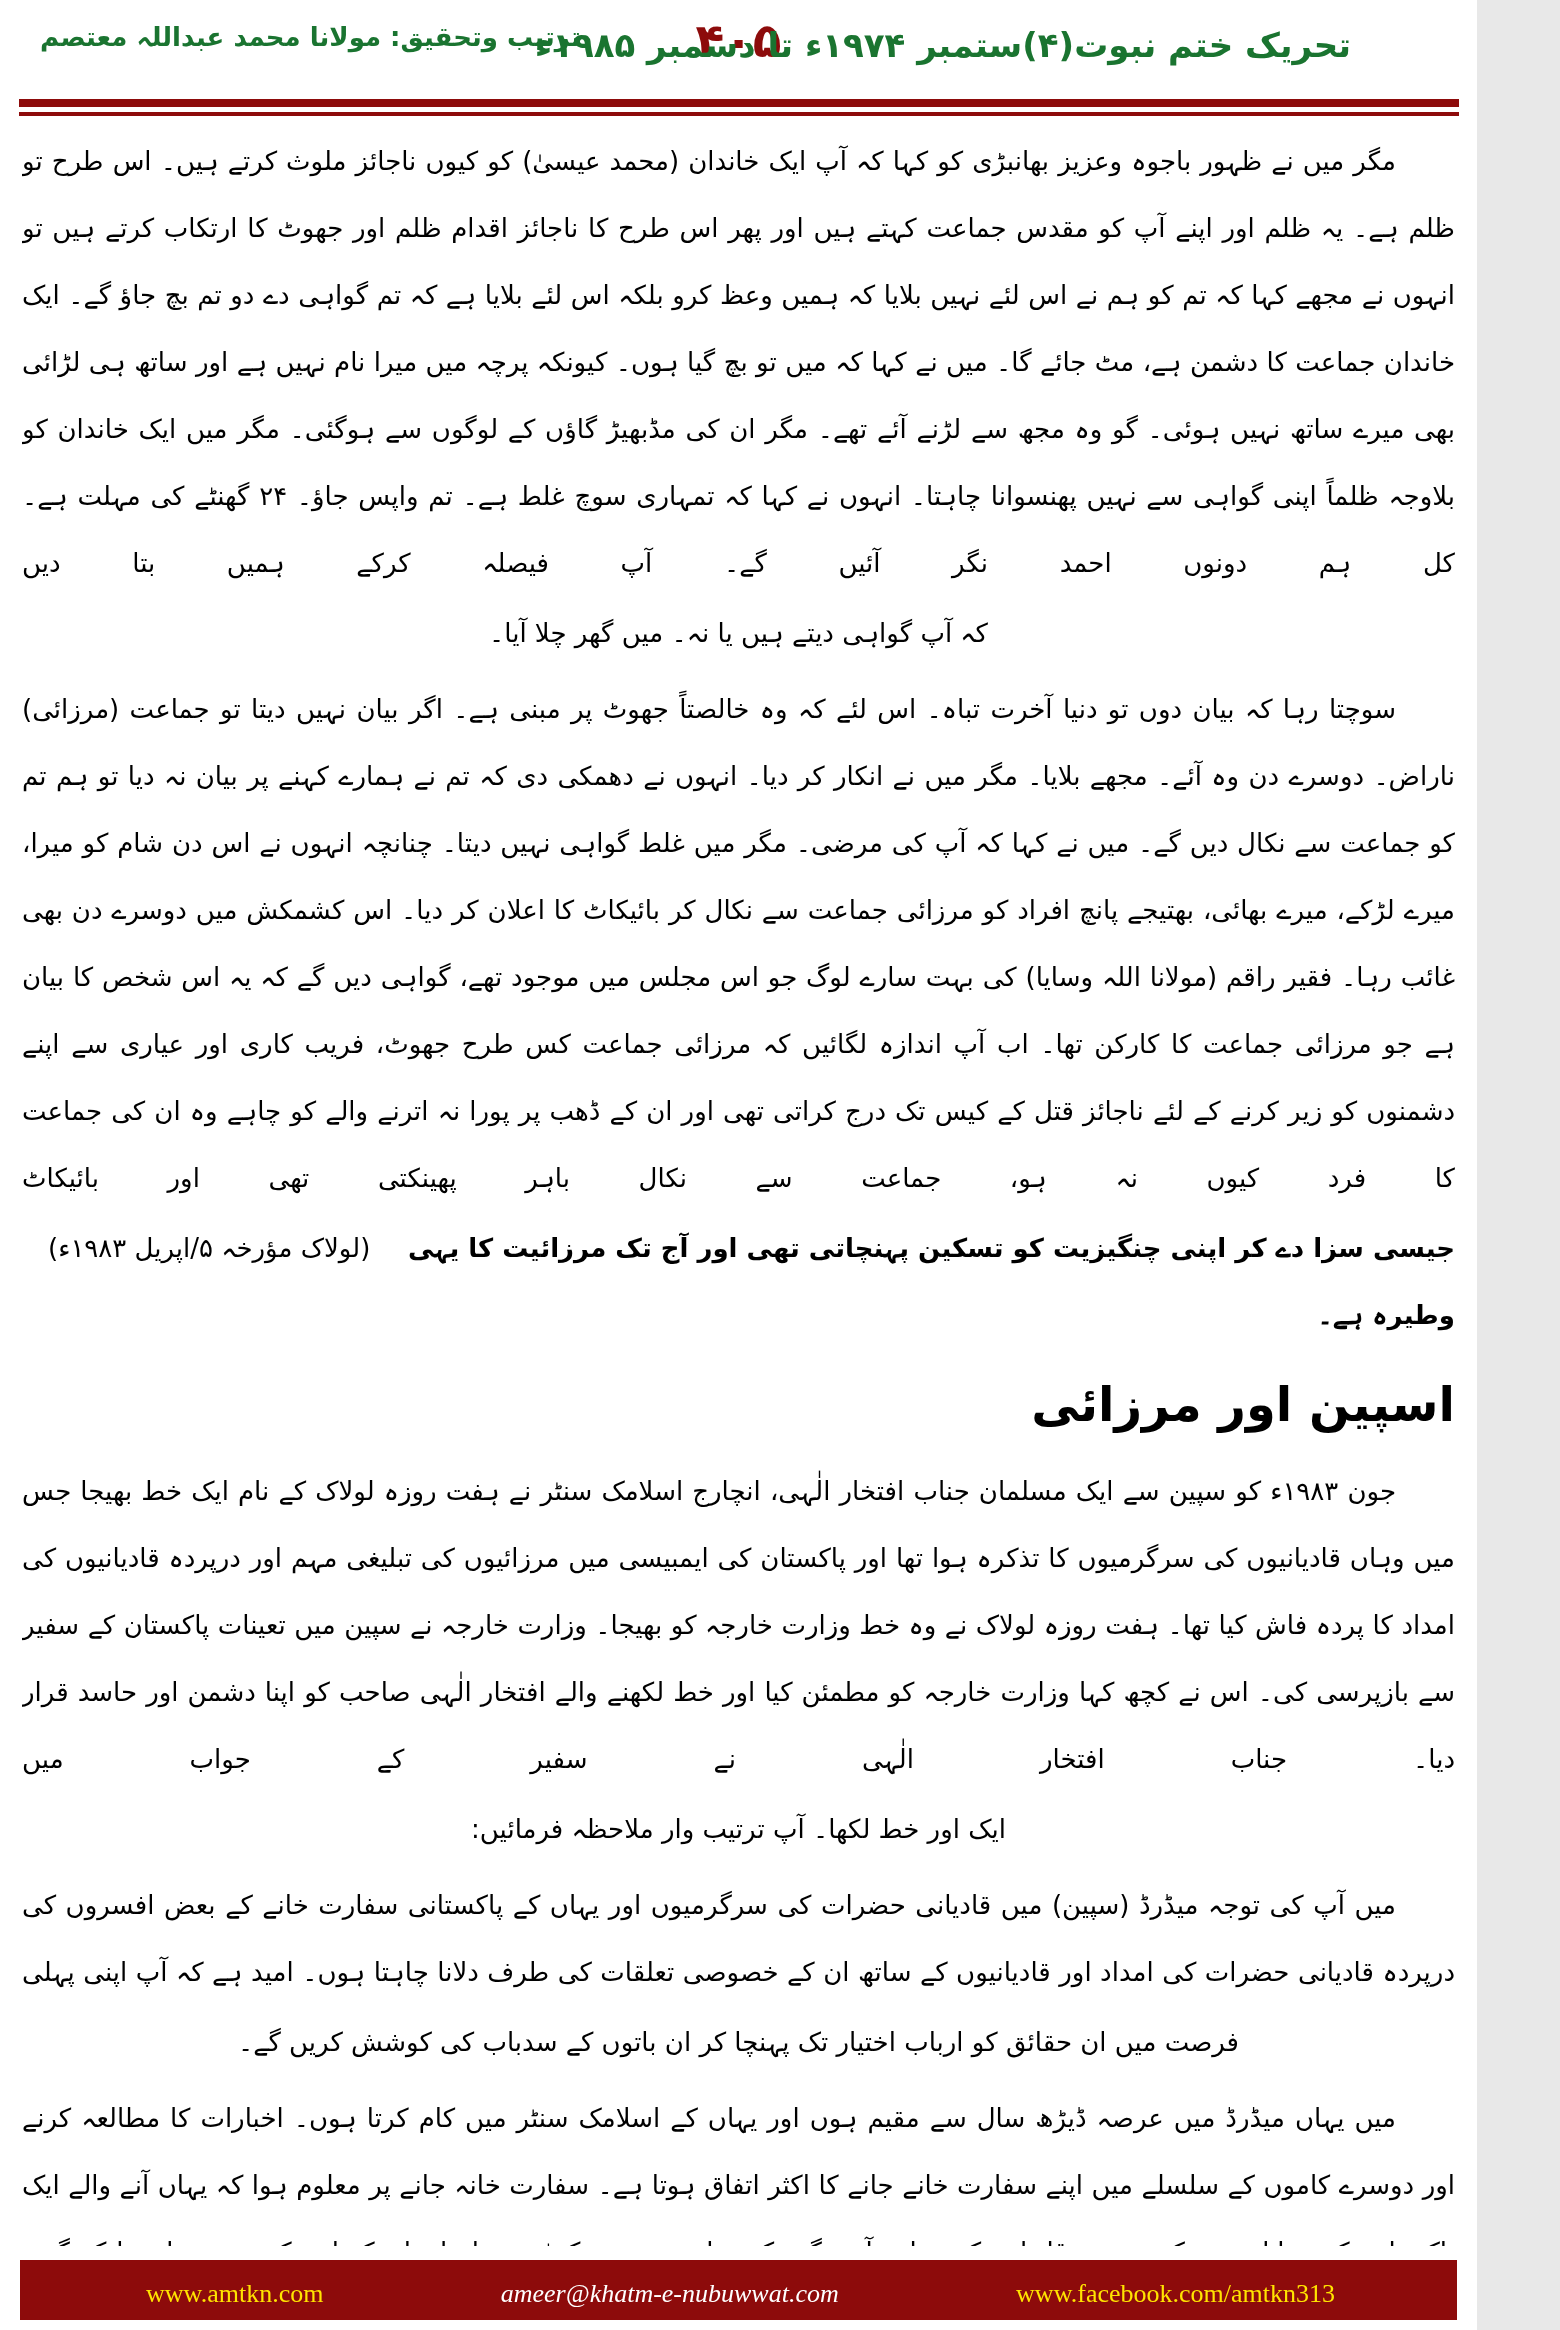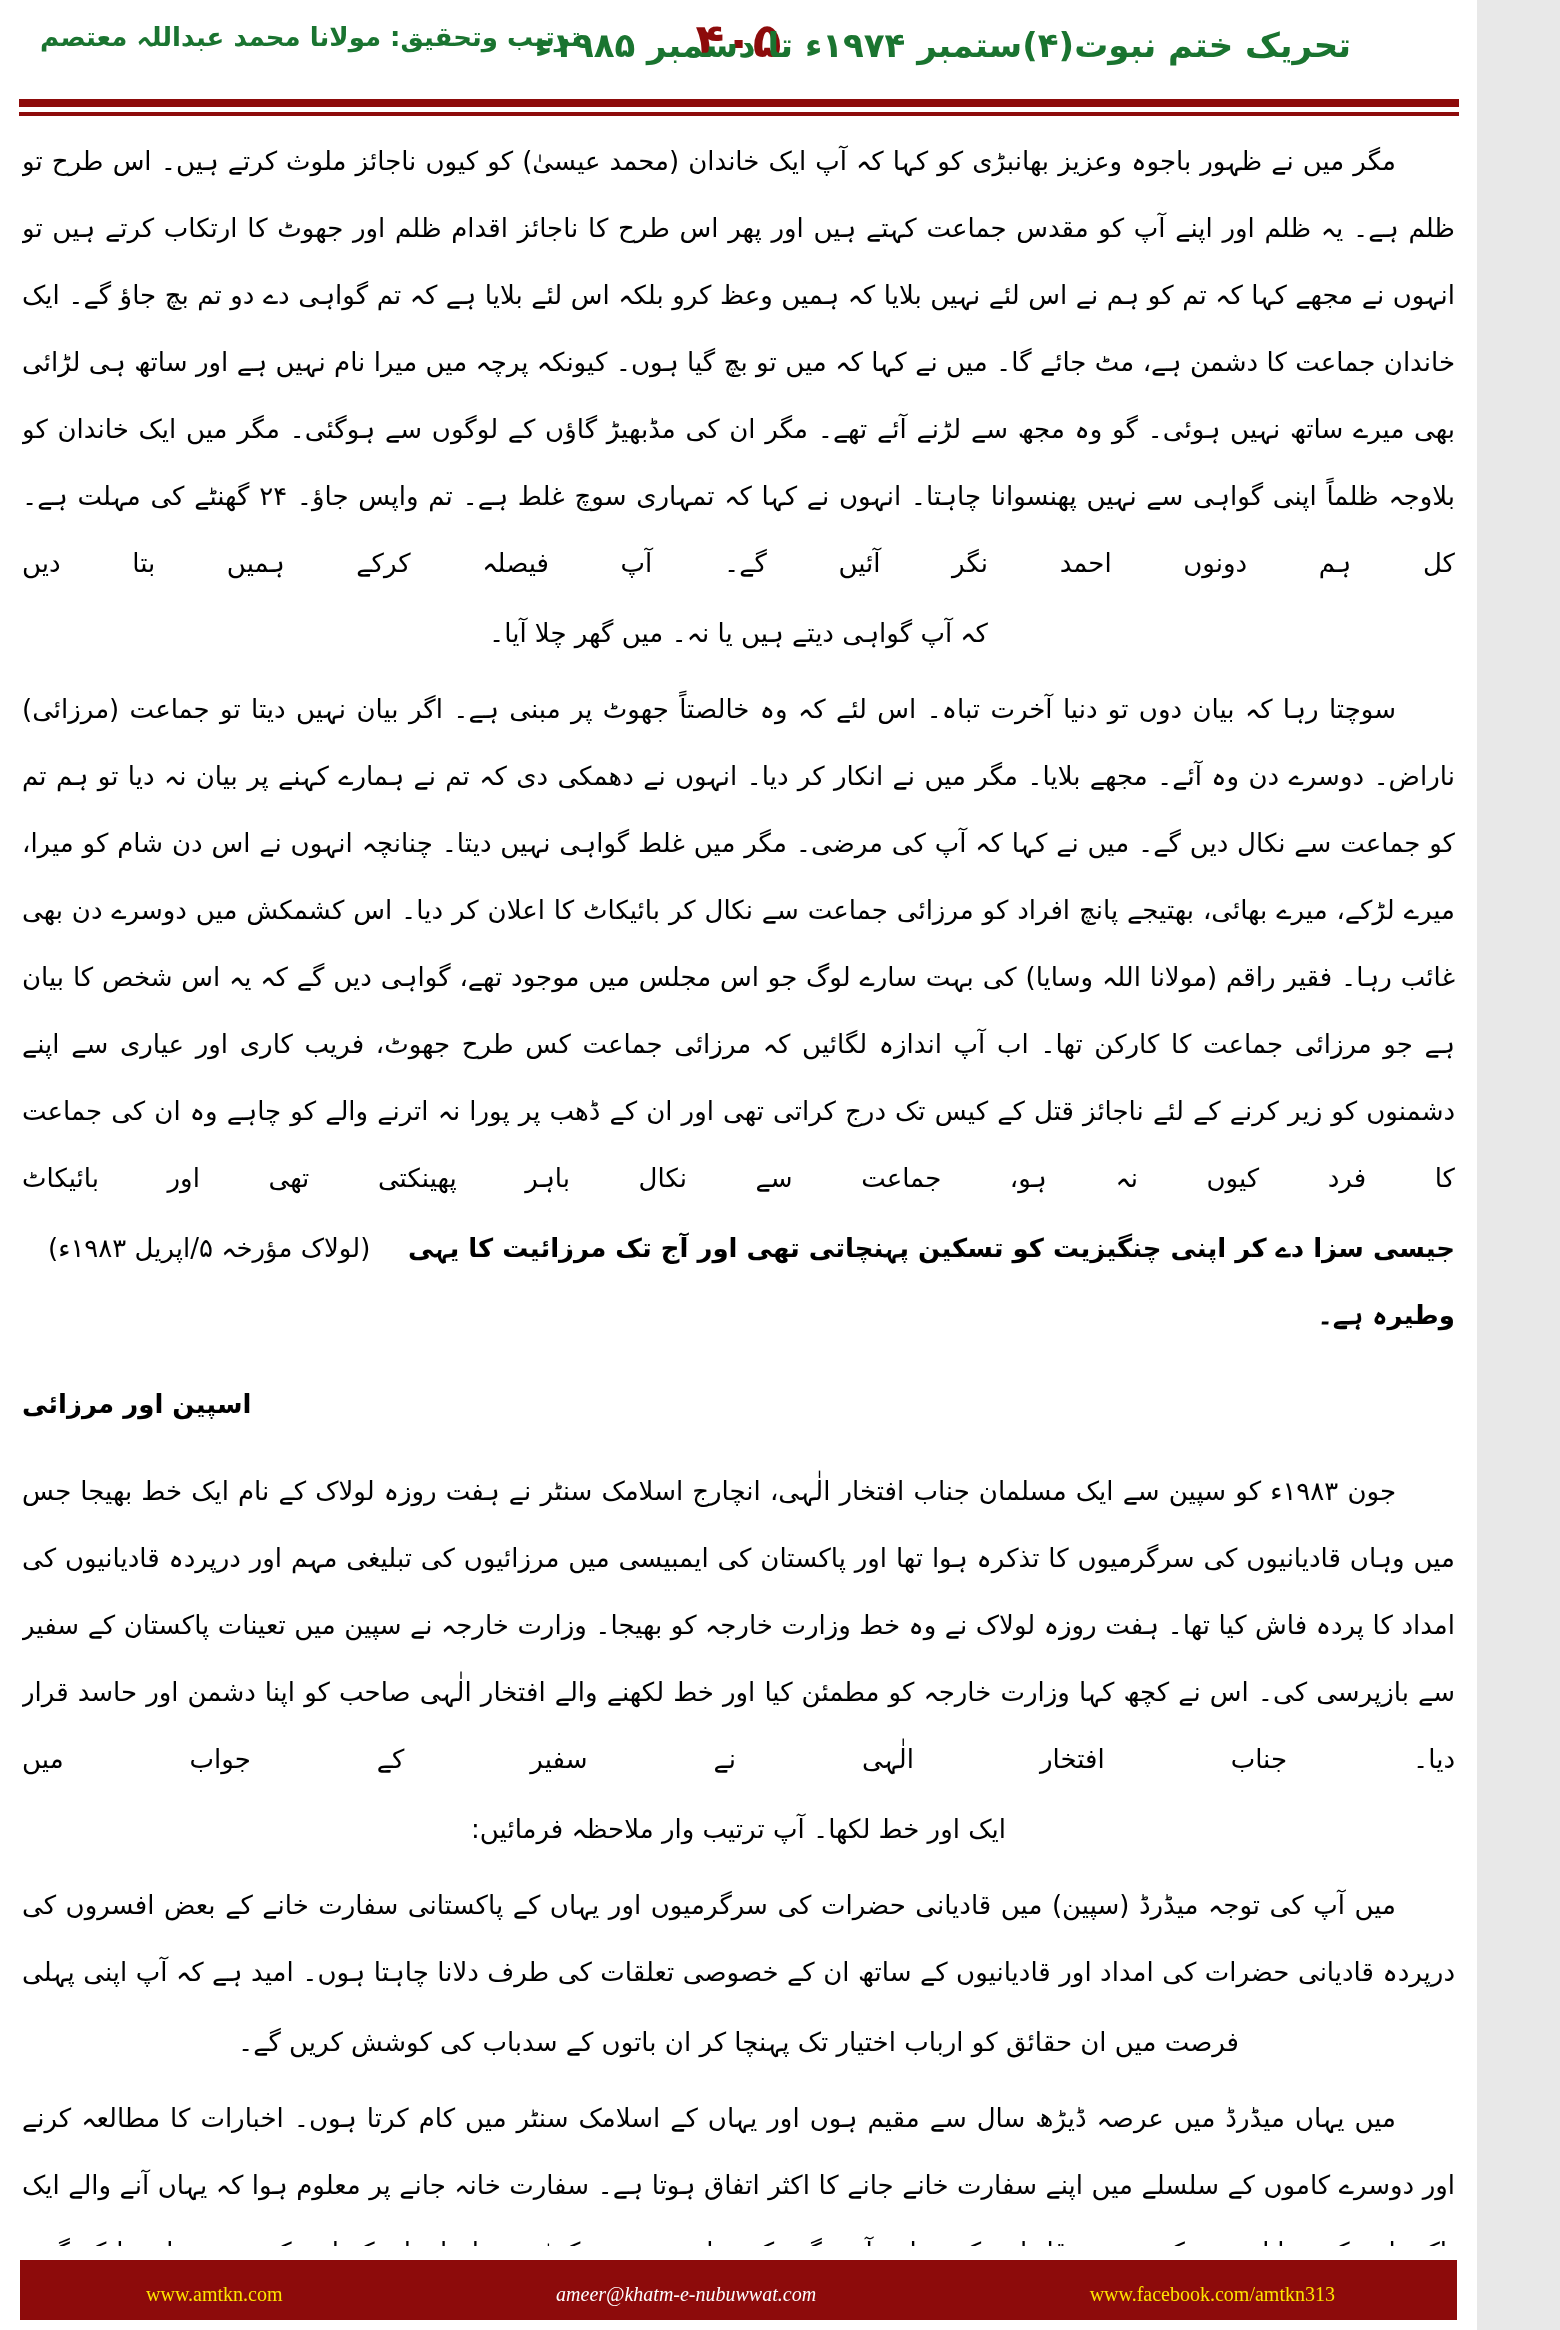--- a/index.html
+++ b/index.html
@@ -53,36 +53,36 @@
   }
   .tail-row {
     display: flex;
     justify-content: space-between;
     align-items: baseline;
     margin: 0 0 8.4px 0;
   }
   .tail-row .tail-text { text-align: right; font-weight: bold; }
   .tail-row .tail-cite { text-align: right; white-space: nowrap; margin-left: 26px; }
   .section-heading {
-    text-align: left;
-    font-size: 26px;
+    text-align: right;
+    font-size: 48px;
     font-weight: bold;
     line-height: 92px;
     margin: 5px 0 8.4px 0;
   }
 
   
   .footer-bar {
     position: absolute; left: 20px; right: 20px; bottom: 10px; height: 60px;
     background: #8d0b0b;
     display: flex; align-items: center; justify-content: space-between;
     padding: 8px 122px 0 126px;
     box-sizing: border-box;
     font-family: "Liberation Serif", "DejaVu Serif", serif;
-    font-size: 20px;
+    font-size: 26px;
     direction: ltr;
   }
   .footer-bar .site { color: #ffe400; }
   .footer-bar .mail { color: #ffffff; font-style: italic; }
 </style>
 </head>
 <body>
 
 <div class="page">
 

